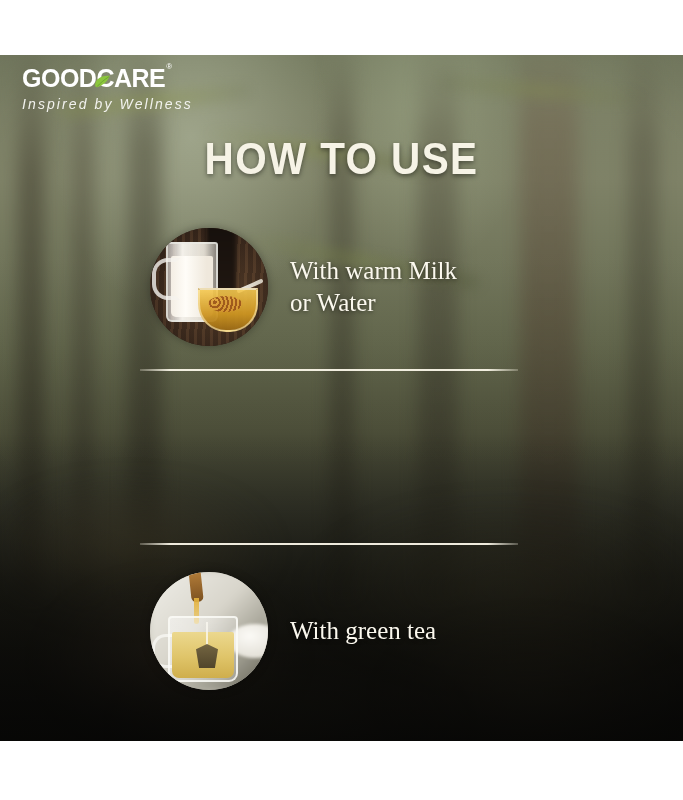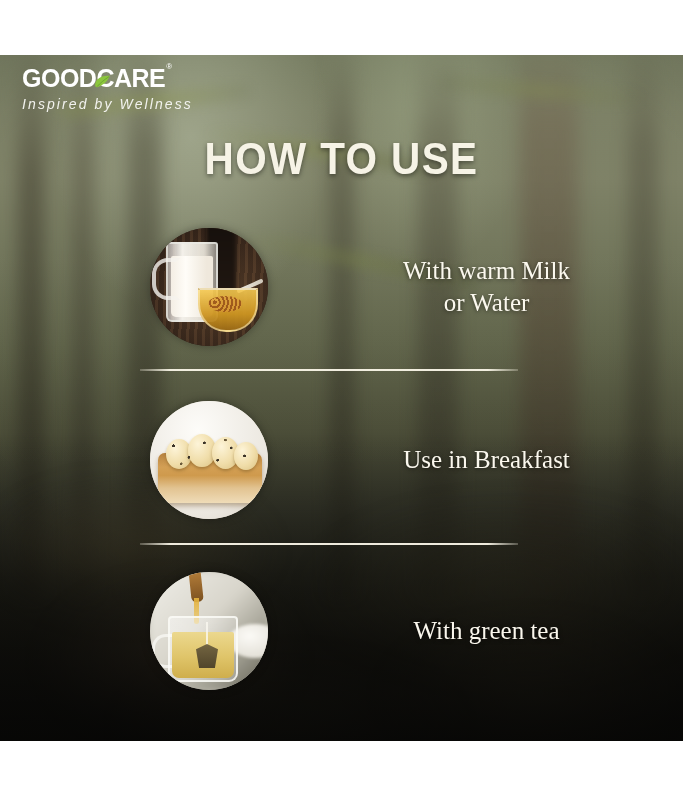--- a/index.html
+++ b/index.html
@@ -190,21 +190,21 @@
     border-radius: 50%;
     overflow: hidden;
     flex: 0 0 auto;
     box-shadow: 0 0 10px rgba(0,0,0,0.35);
   }
   .thumb > .scene { position: absolute; inset: 0; }
 
   .caption {
     margin-left: 22px;
     flex: 1 1 auto;
-    text-align: center;
+    text-align: left;
     font-family: "Liberation Serif", serif;
     font-size: 25px;
     line-height: 1.28;
     color: #fbf8ee;
     text-shadow: 0 1px 4px rgba(0,0,0,0.55);
     white-space: pre-line;
   }
 
   
   .divider {
@@ -421,36 +421,20 @@
           <div class="honey-grain"></div>
         </div>
       </div>
     </div>
     <div class="caption">With warm Milk
 or Water</div>
   </div>
 
   <div class="divider" id="divider-0"></div>
 
-  <div class="row" id="row-1">
-    <div class="thumb">
-      <div class="scene toast-scene">
-        <div class="toast-plate"></div>
-        <div class="toast-bread">
-          <div class="toast-crust"></div>
-        </div>
-        <div class="banana bn1"></div>
-        <div class="banana bn2"></div>
-        <div class="banana bn3"></div>
-        <div class="banana bn4"></div>
-        <div class="seeds"></div>
-      </div>
-    </div>
-    <div class="caption">Use in Breakfast</div>
-  </div>
 
   <div class="divider" id="divider-1"></div>
 
   <div class="row" id="row-2">
     <div class="thumb">
       <div class="scene tea-scene">
         <div class="tea-bg-blur"></div>
         <div class="tea-saucer"></div>
         <div class="honey-dipper"></div>
         <div class="honey-drip"></div>

